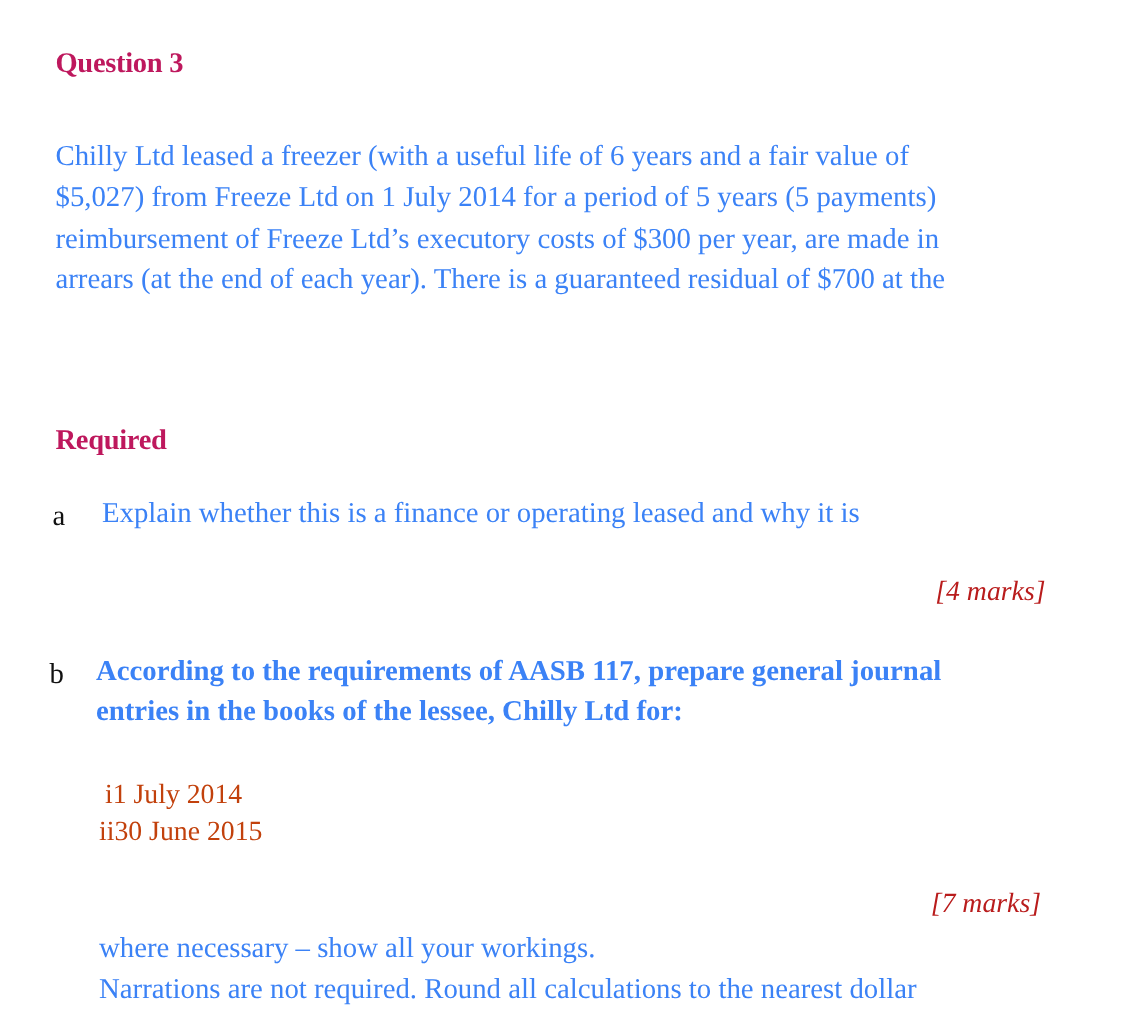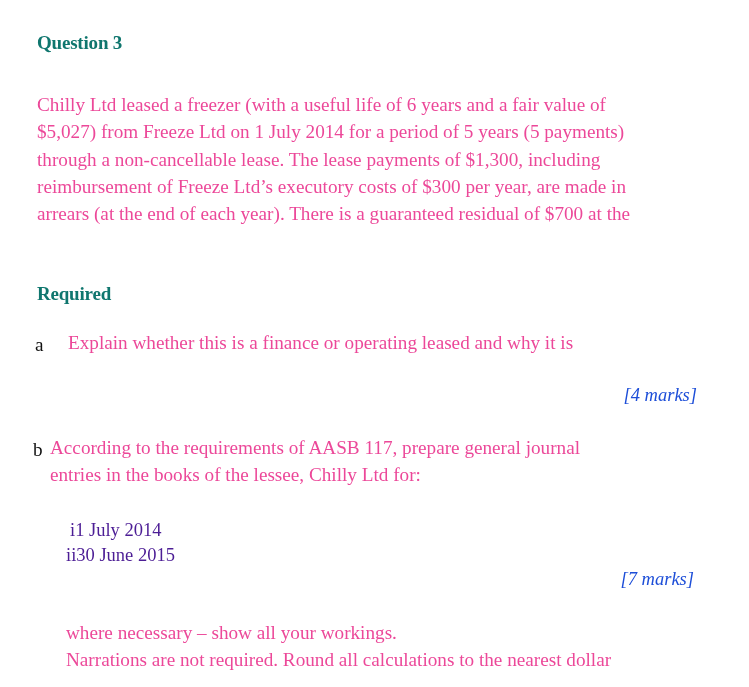--- a/index.html
+++ b/index.html
@@ -20,86 +20,85 @@
       left: 0; top: 0;
       width: 749px; height: 687px;
       background: #ffffff;
     }
     .heading {
       position: absolute;
       font-family: "Liberation Serif", "DejaVu Serif", serif;
       font-weight: bold;
       font-size: 19px;
       letter-spacing: -0.2px;
-      color: #0f766e;
+      color: #be185d;
       margin: 0;
     }
     #q-title { left: 37px; top: 32px; }
     #req-title { left: 37px; top: 283px; }
 
     .para {
       position: absolute;
       font-family: "Liberation Serif", "DejaVu Serif", serif;
       font-size: 19.2px;
       line-height: 27.3px;
-      color: #ec4899;
+      color: #3b82f6;
       margin: 0;
       white-space: nowrap;
     }
     .para .ln { display: block; }
 
     #intro { left: 37px; top: 91px; }
 
     .part-letter {
       position: absolute;
       font-family: "Liberation Serif", "DejaVu Serif", serif;
       font-size: 19.2px;
       color: #111;
     }
     #part-a-letter { left: 35px; top: 334px; }
     #part-b-letter { left: 33px; top: 439px; }
 
     #part-a-text { left: 68px; top: 329px; }
-    #part-b-text { left: 50px; top: 434px; }
+    #part-b-text { left: 64px; top: 434px; font-weight: bold; }
 
     .marks {
       position: absolute;
       font-family: "Liberation Serif", "DejaVu Serif", serif;
       font-style: italic;
       font-size: 18.5px;
-      color: #1d4ed8;
+      color: #b91c1c;
       white-space: nowrap;
       margin-left: 20px;
     }
     #marks-a { right: 52px; top: 385px; }
-    #marks-b { right: 55px; top: 569px; font-style: italic; }
+    #marks-b { right: 55px; top: 593px; font-style: italic; }
 
     .sub-item {
       position: absolute;
       font-family: "Liberation Serif", "DejaVu Serif", serif;
       font-size: 18.5px;
-      color: #4c1d95;
+      color: #c2410c;
       white-space: nowrap;
     }
     #sub-i { left: 70px; top: 520px; }
     #sub-ii { left: 56px; top: 545px; margin-left: 10px; }
 
     #note { left: 66px; top: 619px; }
   </style>
 </head>
 <body>
 
 <div class="page">
 
   <h2 class="heading" id="q-title">Question 3</h2>
 
   <p class="para" id="intro">
     <span class="ln">Chilly Ltd leased a freezer (with a useful life of 6 years and a fair value of</span>
     <span class="ln">$5,027) from Freeze Ltd on 1 July 2014 for a period of 5 years (5 payments)</span>
-    <span class="ln">through a non-cancellable lease. The lease payments of $1,300, including</span>
     <span class="ln">reimbursement of Freeze Ltd’s executory costs of $300 per year, are made in</span>
     <span class="ln">arrears (at the end of each year).  There is a guaranteed residual of $700 at the</span>
   </p>
 
   <h3 class="heading" id="req-title">Required</h3>
 
   <span class="part-letter" id="part-a-letter">a</span>
   <p class="para" id="part-a-text">
     <span class="ln">Explain whether this is a finance or operating leased and why it is</span>
   </p>

